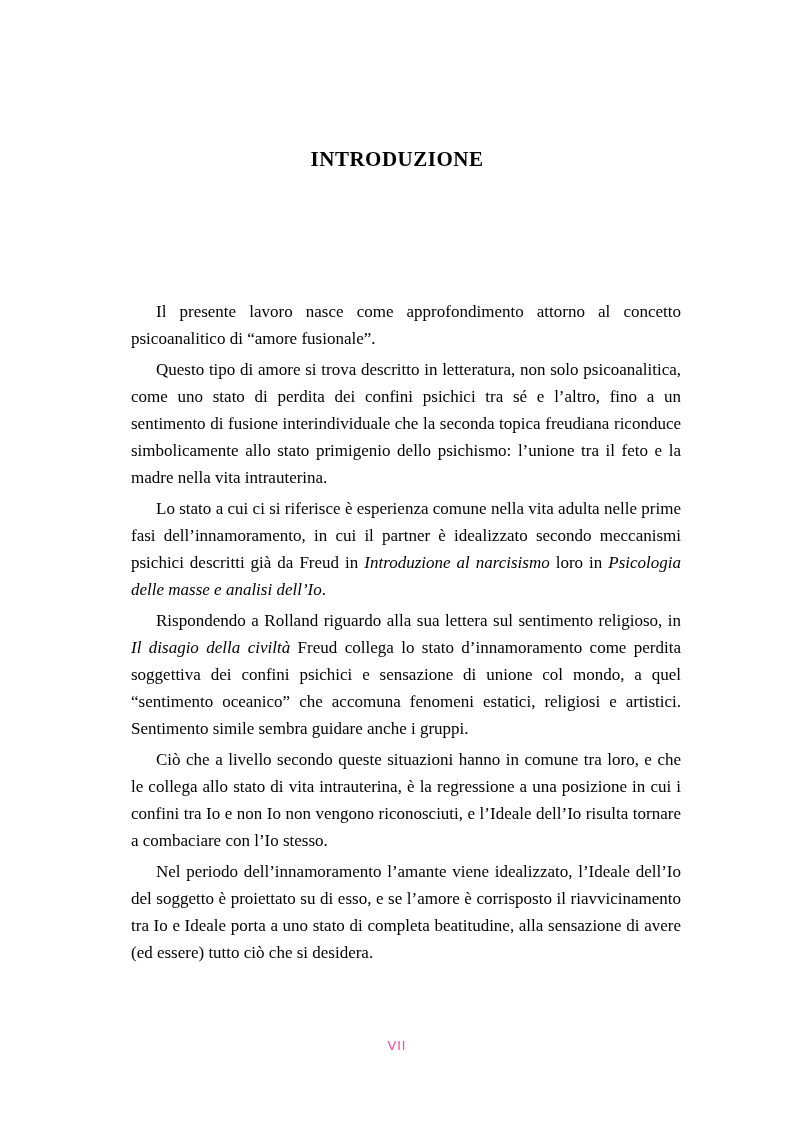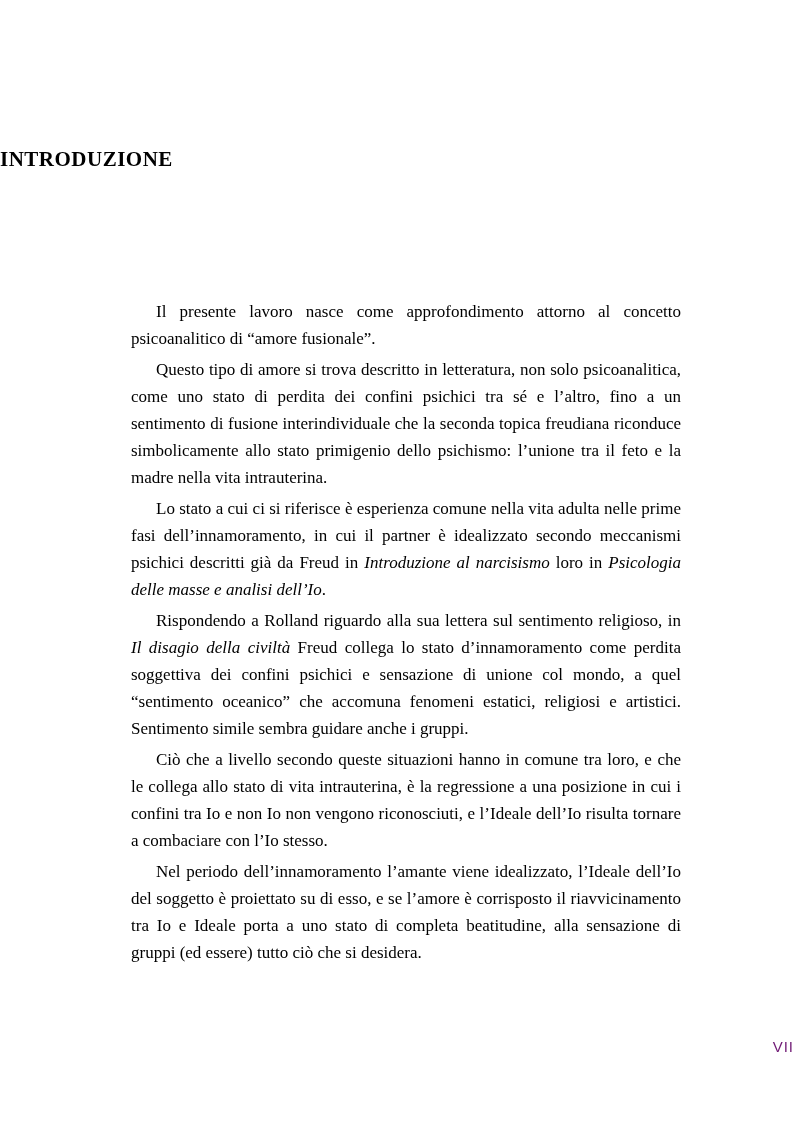--- a/index.html
+++ b/index.html
@@ -14,20 +14,21 @@
     background: #ffffff;
     overflow: hidden;
     font-family: "Liberation Serif", "DejaVu Serif", serif;
     color: #000000;
   }
   .doc-title {
     position: absolute;
     top: 147px;
     left: 0;
     width: 100%;
+    text-align: center;
     font-size: 21px;
     font-weight: bold;
     letter-spacing: 0.5px;
     margin: 0;
   }
   .doc-body {
     position: absolute;
     top: 294px;
     left: 127px;
     width: 558px;
@@ -40,36 +41,36 @@
     text-indent: 25px;
   }
   .italic {
     font-style: italic;
   }
   .page-number {
     position: absolute;
     top: 1038px;
     left: 0;
     width: 100%;
-    text-align: right;
+    text-align: center;
     font-family: "Liberation Sans", "DejaVu Sans", sans-serif;
-    font-size: 15px;
+    font-size: 13px;
     letter-spacing: 1px;
-    color: #701a75;
+    color: #ec4899;
   }
 </style>
 </head>
 <body>
 
 <div class="page">
   <h1 class="doc-title">INTRODUZIONE</h1>
 
   <div class="doc-body">
       <p><span>Il presente lavoro nasce come approfondimento attorno al concetto psicoanalitico di “amore fusionale”.</span></p>
       <p><span>Questo tipo di amore si trova descritto in letteratura, non solo psicoanalitica, come uno stato di perdita dei confini psichici tra sé e l’altro, fino a un sentimento di fusione interindividuale che la seconda topica freudiana riconduce simbolicamente allo stato primigenio dello psichismo: l’unione tra il feto e la madre nella vita intrauterina.</span></p>
       <p><span>Lo stato a cui ci si riferisce è esperienza comune nella vita adulta nelle prime fasi dell’innamoramento, in cui il partner è idealizzato secondo meccanismi psichici descritti già da Freud in </span><span class="italic">Introduzione al narcisismo</span><span> loro in </span><span class="italic">Psicologia delle masse e analisi dell’Io</span><span>.</span></p>
       <p><span>Rispondendo a Rolland riguardo alla sua lettera sul sentimento religioso, in </span><span class="italic">Il disagio della civiltà</span><span> Freud collega lo stato d’innamoramento come perdita soggettiva dei confini psichici e sensazione di unione col mondo, a quel “sentimento oceanico” che accomuna fenomeni estatici, religiosi e artistici. Sentimento simile sembra guidare anche i gruppi.</span></p>
       <p><span>Ciò che a livello secondo queste situazioni hanno in comune tra loro, e che le collega allo stato di vita intrauterina, è la regressione a una posizione in cui i confini tra Io e non Io non vengono riconosciuti, e l’Ideale dell’Io risulta tornare a combaciare con l’Io stesso.</span></p>
-      <p><span>Nel periodo dell’innamoramento l’amante viene idealizzato, l’Ideale dell’Io del soggetto è proiettato su di esso, e se l’amore è corrisposto il riavvicinamento tra Io e Ideale porta a uno stato di completa beatitudine, alla sensazione di gruppi (ed essere) tutto ciò che si desidera.</span></p>
+      <p><span>Nel periodo dell’innamoramento l’amante viene idealizzato, l’Ideale dell’Io del soggetto è proiettato su di esso, e se l’amore è corrisposto il riavvicinamento tra Io e Ideale porta a uno stato di completa beatitudine, alla sensazione di avere (ed essere) tutto ciò che si desidera.</span></p>
     </div>
 
   <div class="page-number">VII</div>
 </div>
 
 </body></html>

